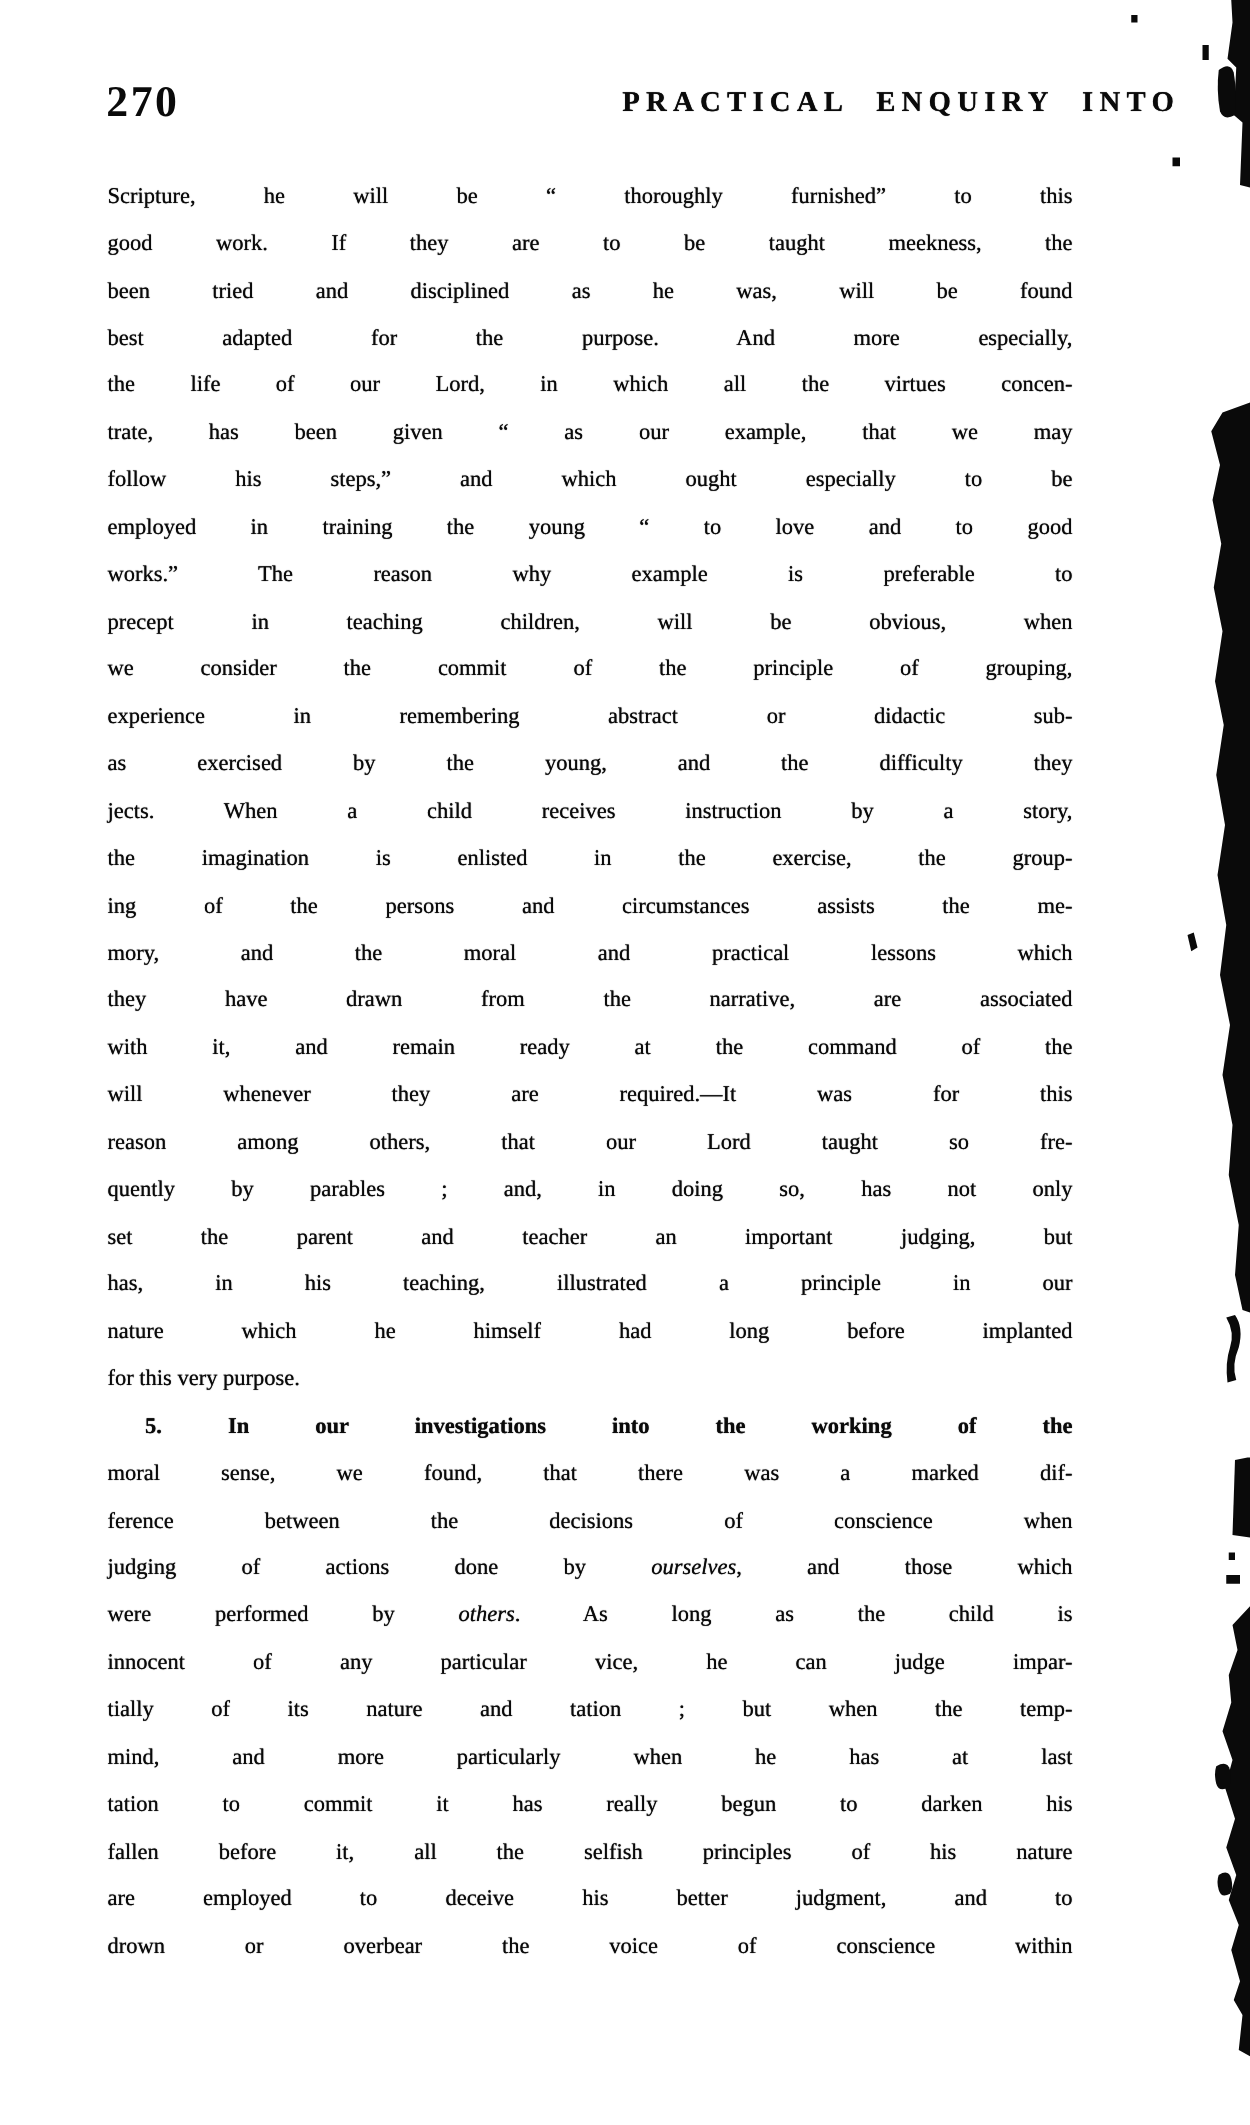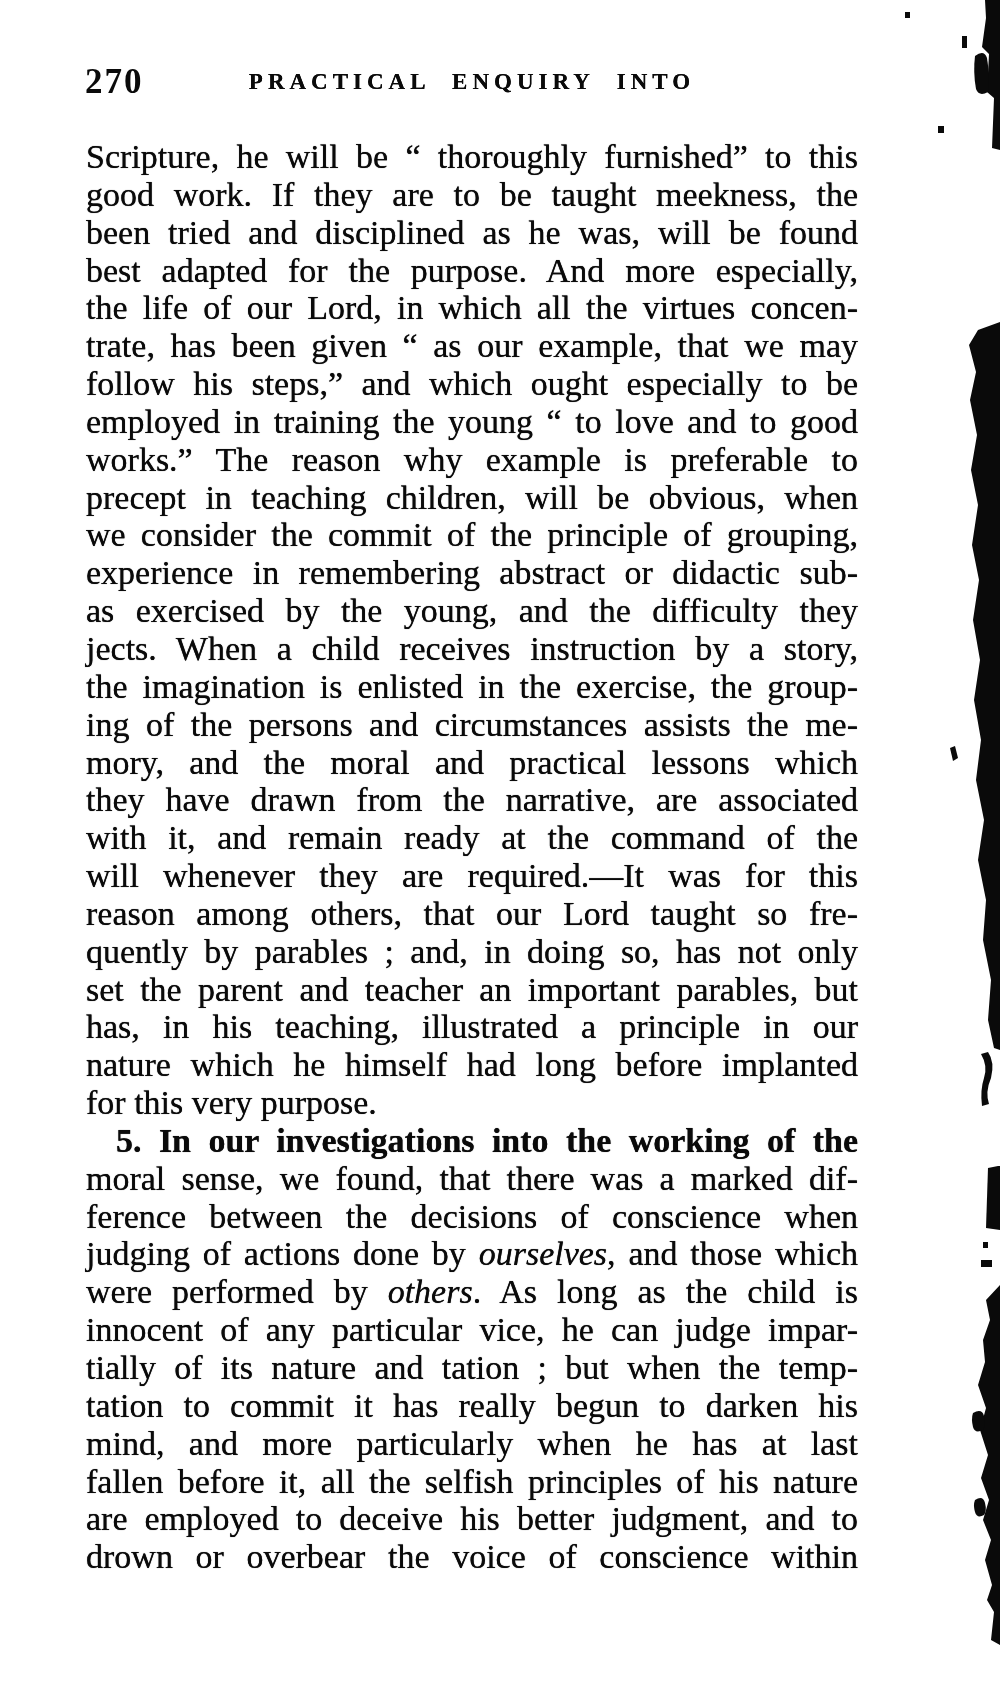--- a/index.html
+++ b/index.html
@@ -15,30 +15,30 @@
   .page { position:absolute; inset:0; }
 
   
   .running-head { position:absolute; top:62px; left:0; width:852px; height:50px;padding-left:44px; }
   .page-number {
     position:absolute; left:85px; top:0;
     font-size:35px; font-weight:bold; letter-spacing:2px;
   }
   .running-title {
     position:absolute; left:0; top:7px; width:944px;
-    text-align:center;
+    text-align:right;
     font-size:23px; font-weight:bold;
     letter-spacing:5px; word-spacing:12px;
     text-shadow:0 0 0.6px var(--ink);
   }
 
   
   .body-text {
     position:absolute; left:86px; top:138px; width:772px;
-    font-size:34px; line-height:37.85px;
+    font-size:18px; line-height:37.85px;
     text-shadow:0 0 0.7px var(--ink);
   }
   .body-text .line { text-align:justify; text-align-last:justify; white-space:normal; }
   .body-text .line.noj { text-align-last:left; }
   .body-text .line.ind { text-indent:30px;font-weight:bold; }
   .body-text i { font-style:italic; }
 
   
   .artifacts { position:absolute; inset:0; pointer-events:none; }
   .artifacts path, .artifacts polygon, .artifacts rect { fill:var(--ink); }
@@ -69,33 +69,33 @@
       <div class="line"><span>as exercised by the young, and the difficulty they</span></div>
       <div class="line"><span>jects.  When a child receives instruction by a story,</span></div>
       <div class="line"><span>the imagination is enlisted in the exercise, the group-</span></div>
       <div class="line"><span>ing of the persons and circumstances assists the me-</span></div>
       <div class="line"><span>mory, and the moral and practical lessons which</span></div>
       <div class="line"><span>they have drawn from the narrative, are associated</span></div>
       <div class="line"><span>with it, and remain ready at the command of the</span></div>
       <div class="line"><span>will whenever they are required.—It was for this</span></div>
       <div class="line"><span>reason among others, that our Lord taught so fre-</span></div>
       <div class="line"><span>quently by parables ; and, in doing so, has not only</span></div>
-      <div class="line"><span>set the parent and teacher an important parables, but</span></div>
+      <div class="line"><span>set the parent and teacher an important judging, but</span></div>
       <div class="line"><span>has, in his teaching, illustrated a principle in our</span></div>
       <div class="line"><span>nature which he himself had long before implanted</span></div>
       <div class="line noj"><span>for this very purpose.</span></div>
       <div class="line ind"><span>5. In our investigations into the working of the</span></div>
       <div class="line"><span>moral sense, we found, that there was a marked dif-</span></div>
       <div class="line"><span>ference between the decisions of conscience when</span></div>
       <div class="line"><span>judging of actions done by </span><i>ourselves</i><span>, and those which</span></div>
       <div class="line"><span>were performed by </span><i>others</i><span>.  As long as the child is</span></div>
       <div class="line"><span>innocent of any particular vice, he can judge impar-</span></div>
       <div class="line"><span>tially of its nature and tation ; but when the temp-</span></div>
+      <div class="line"><span>mind, and more particularly when he has at last</span></div>
       <div class="line"><span>tation to commit it has really begun to darken his</span></div>
-      <div class="line"><span>mind, and more particularly when he has at last</span></div>
       <div class="line"><span>fallen before it, all the selfish principles of his nature</span></div>
       <div class="line"><span>are employed to deceive his better judgment, and to</span></div>
       <div class="line"><span>drown or overbear the voice of conscience within</span></div>
     </div>
 
   <svg class="artifacts" width="1000" height="1700" viewBox="0 0 1000 1700">
 
     <path d="M985 0 L1000 0 L1000 150 L992 148 L994 98 L987 92 L989 54 L982 47 L986 18 Z"></path>
     <path d="M975 56 q9 -7 12 2 q3 18 1 34 q-9 5 -12 -3 q-3 -17 -1 -33 Z"></path>
     <rect x="962" y="36" width="5" height="12"></rect>

